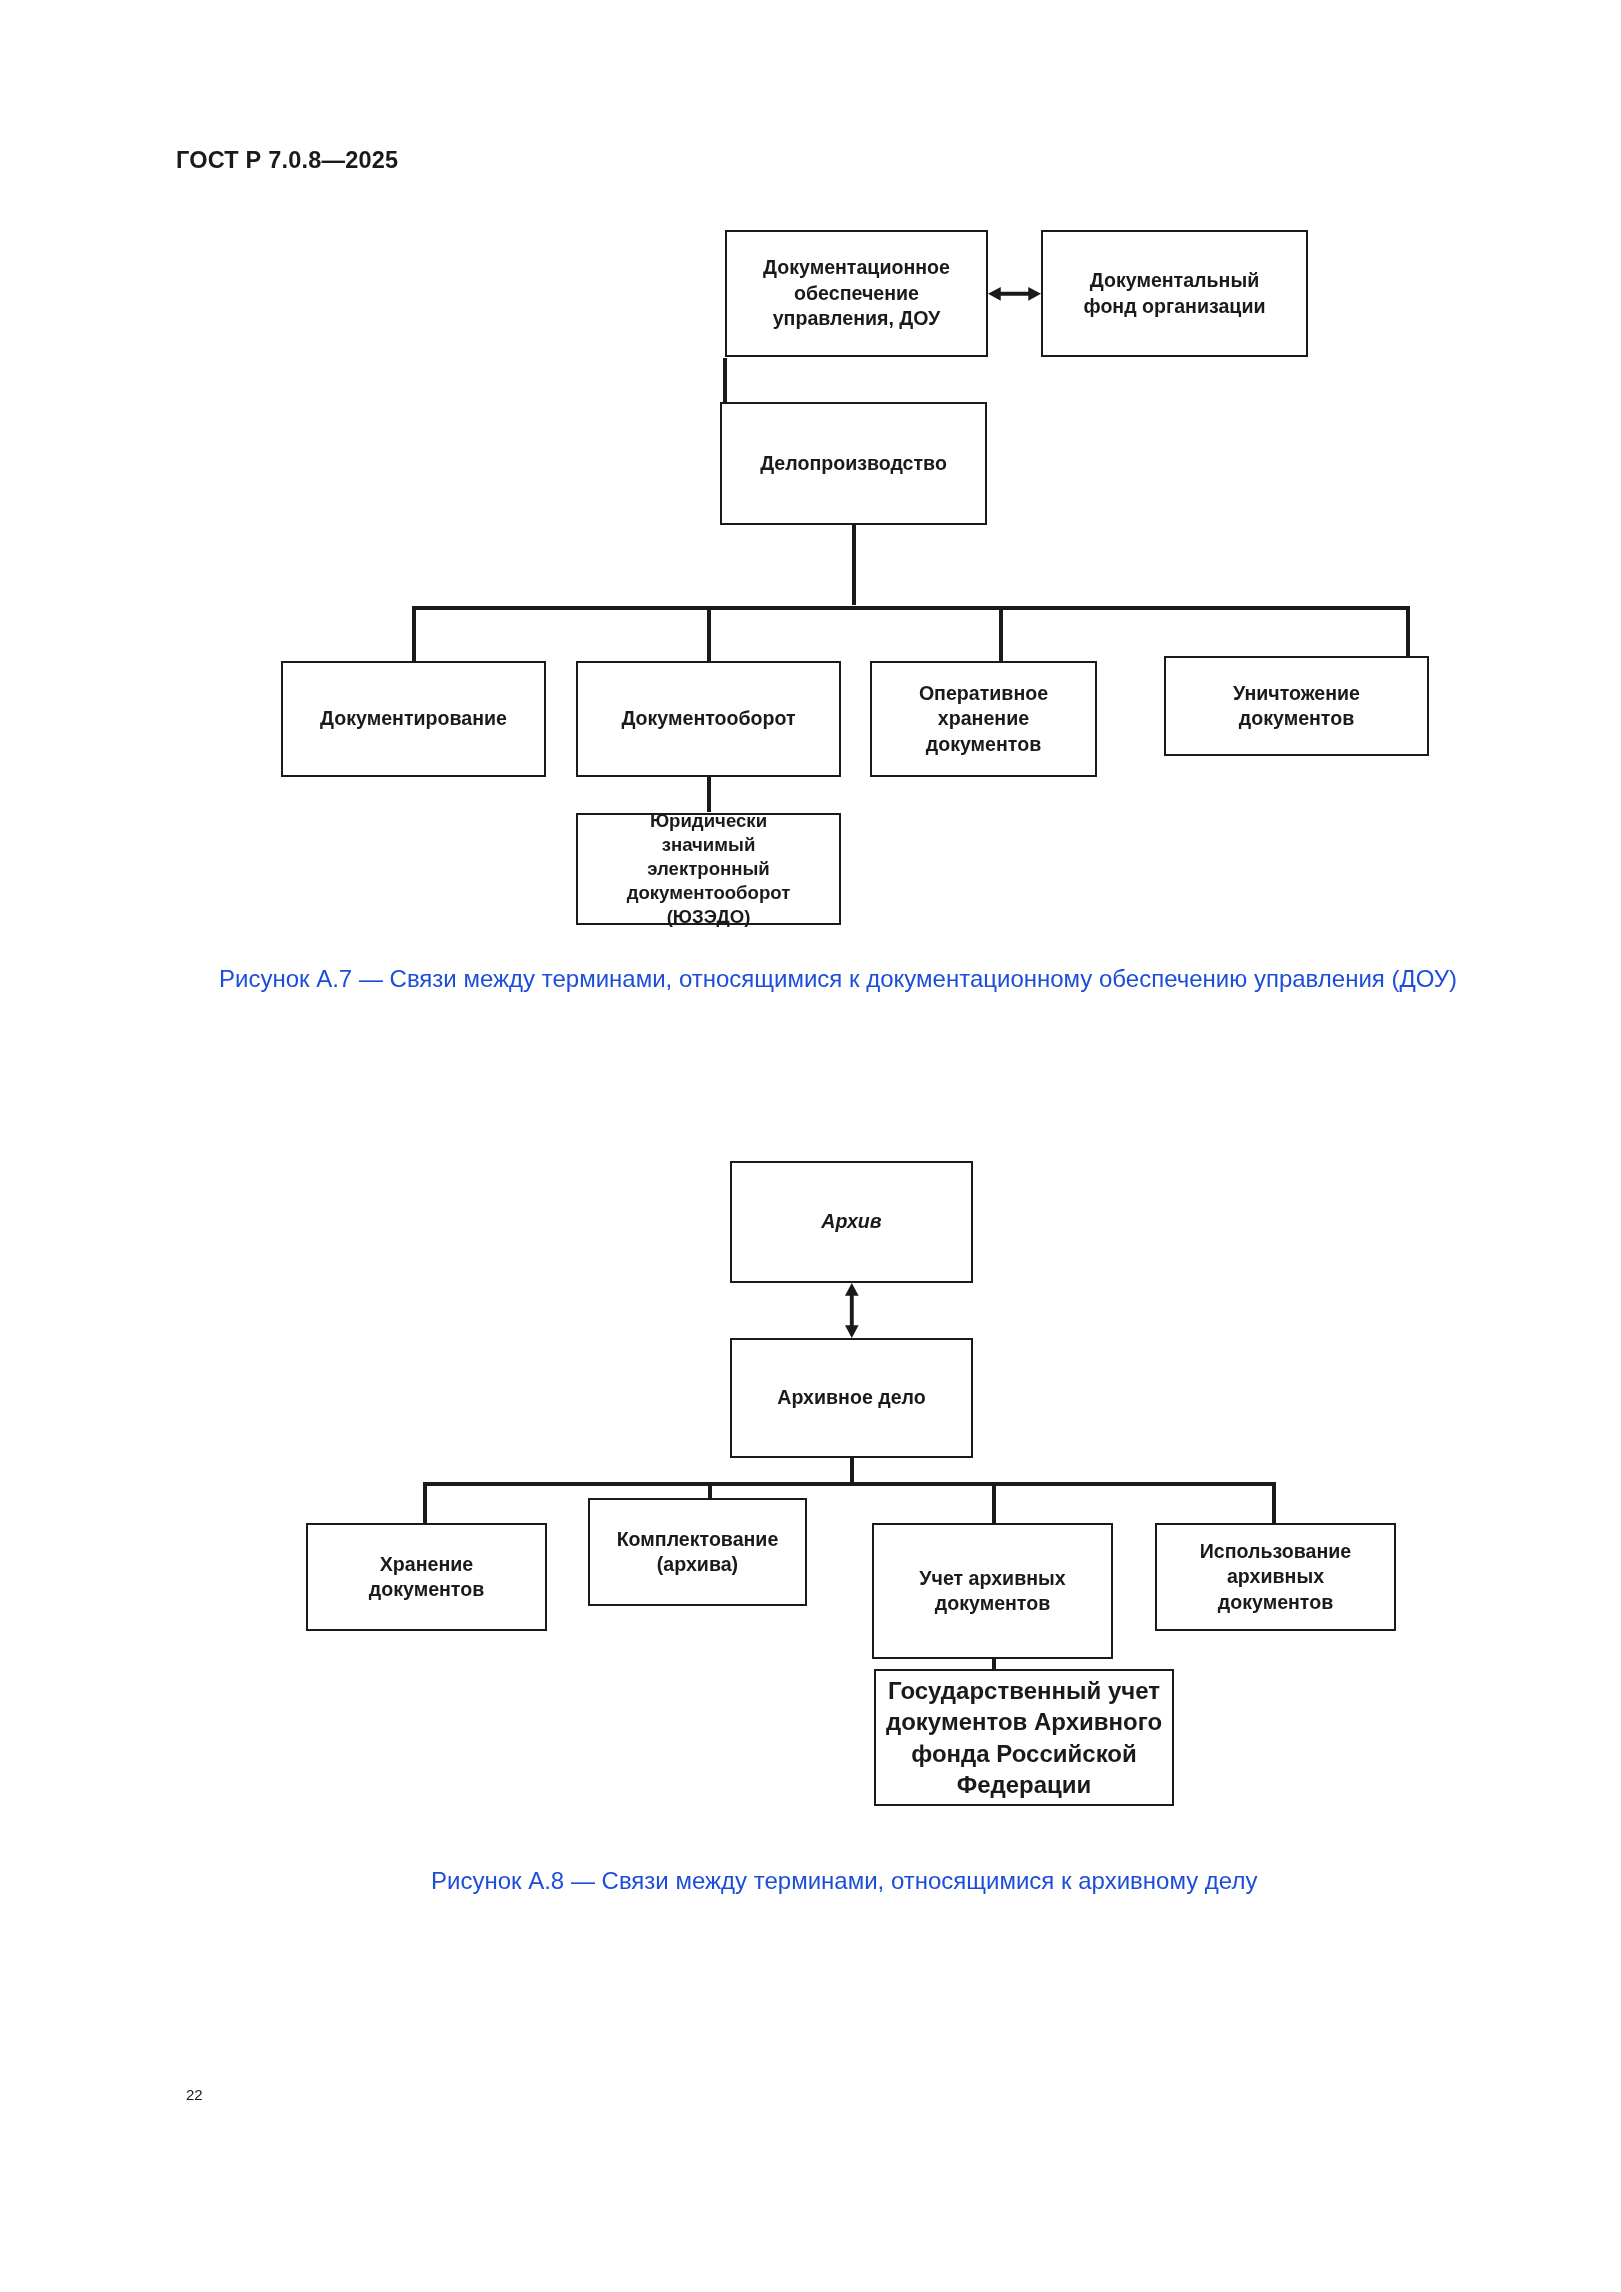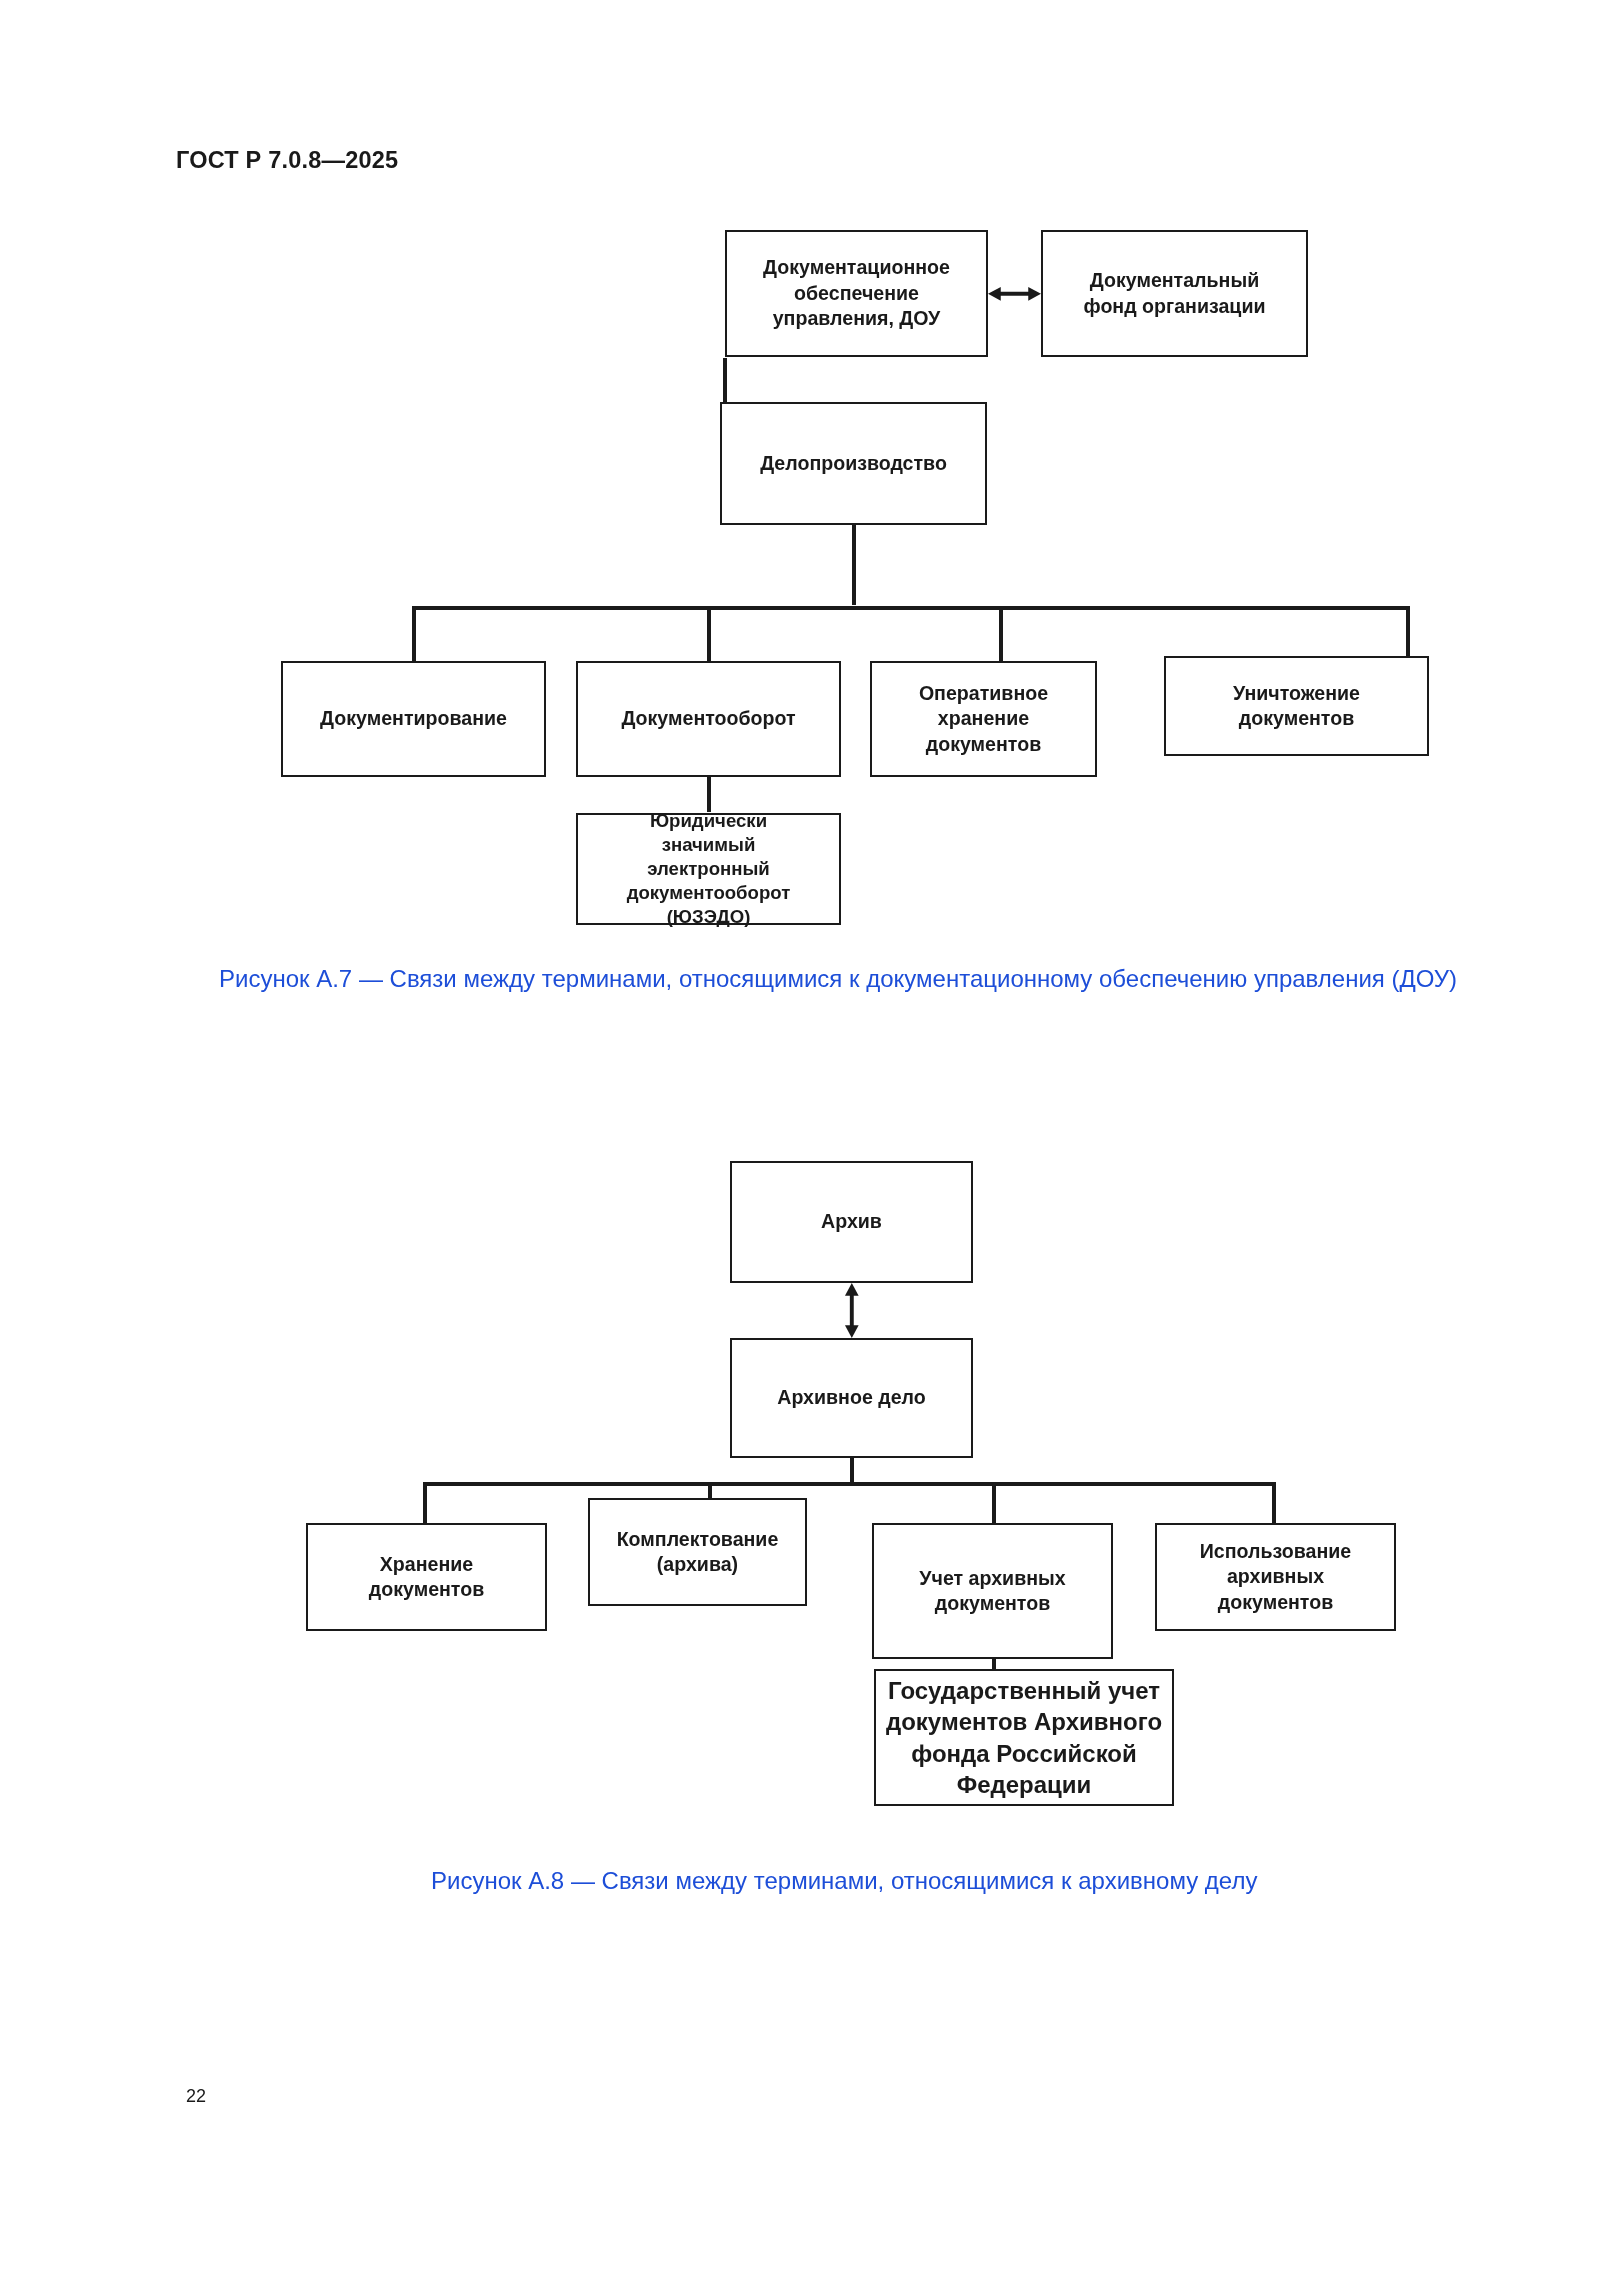--- a/index.html
+++ b/index.html
@@ -28,21 +28,21 @@
     font-weight: bold;
     letter-spacing: 0.2px;
     white-space: nowrap;
   }
 
   
   .page-number {
     position: absolute;
     left: 186px;
     top: 2086px;
-    font-size: 18px;
+    font-size: 15px;
   }
 
   
   .caption {
     position: absolute;
     font-size: 24px;
     white-space: nowrap;
     color: #1d4ed8;
     margin-left: 8px;
   }
@@ -164,21 +164,21 @@
 электронный
 документооборот
 (ЮЗЭДО)</span>
     </div>
   </div>
 
   <div class="caption caption-a7">Рисунок А.7 — Связи между терминами, относящимися к документационному обеспечению управления (ДОУ)</div>
 
   <div class="diagram">
 
-    <div class="node" style="left:730px; top:1161px; width:243px; height:122px;">
+    <div class="node" style="left:730px; top:1161px; width:243px; height:122px;font-style:italic;">
       <span class="label">Архив</span>
     </div>
 
     <svg class="arrow-v" style="left:843px; top:1283px; height:55px; width:17.6px;" viewBox="0 0 18 56" preserveAspectRatio="none">
       <line x1="9" y1="9" x2="9" y2="47" stroke="#1a1a1a" stroke-width="4"></line>
       <polygon points="9,0 2,13 16,13" fill="#1a1a1a"></polygon>
       <polygon points="9,56 2,43 16,43" fill="#1a1a1a"></polygon>
     </svg>
 
     <div class="node" style="left:730px; top:1338px; width:243px; height:120px;">

